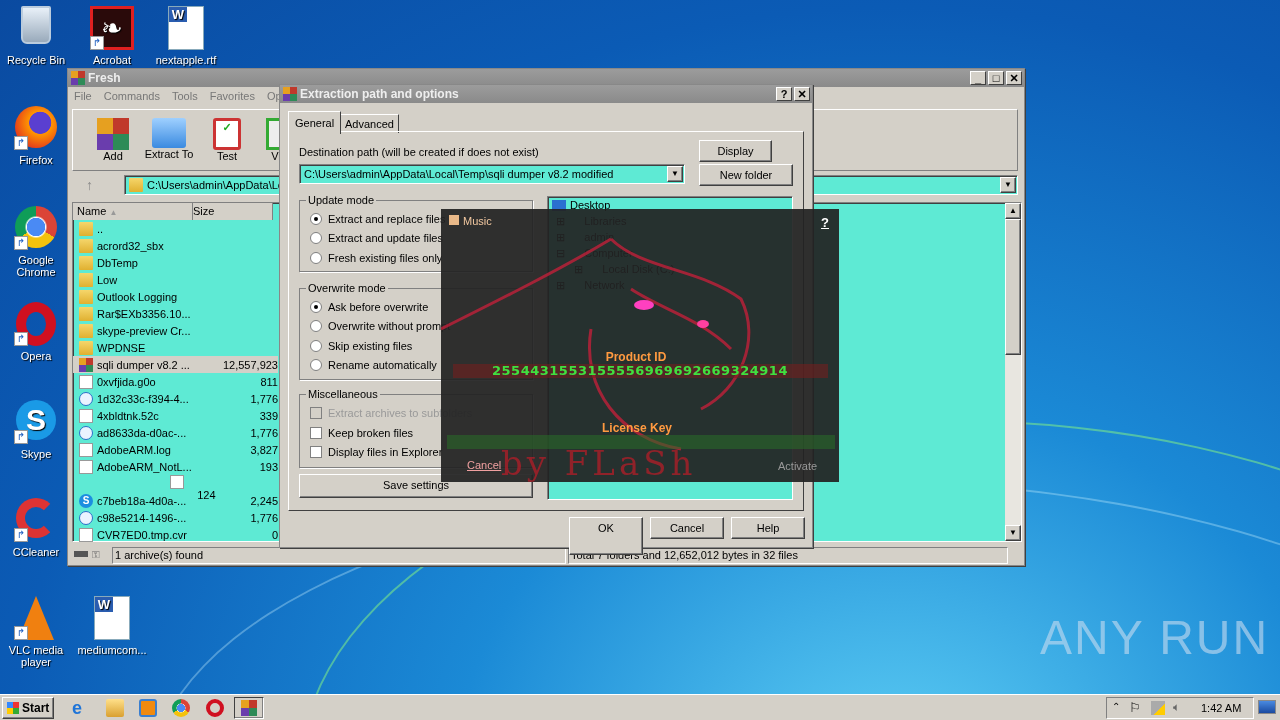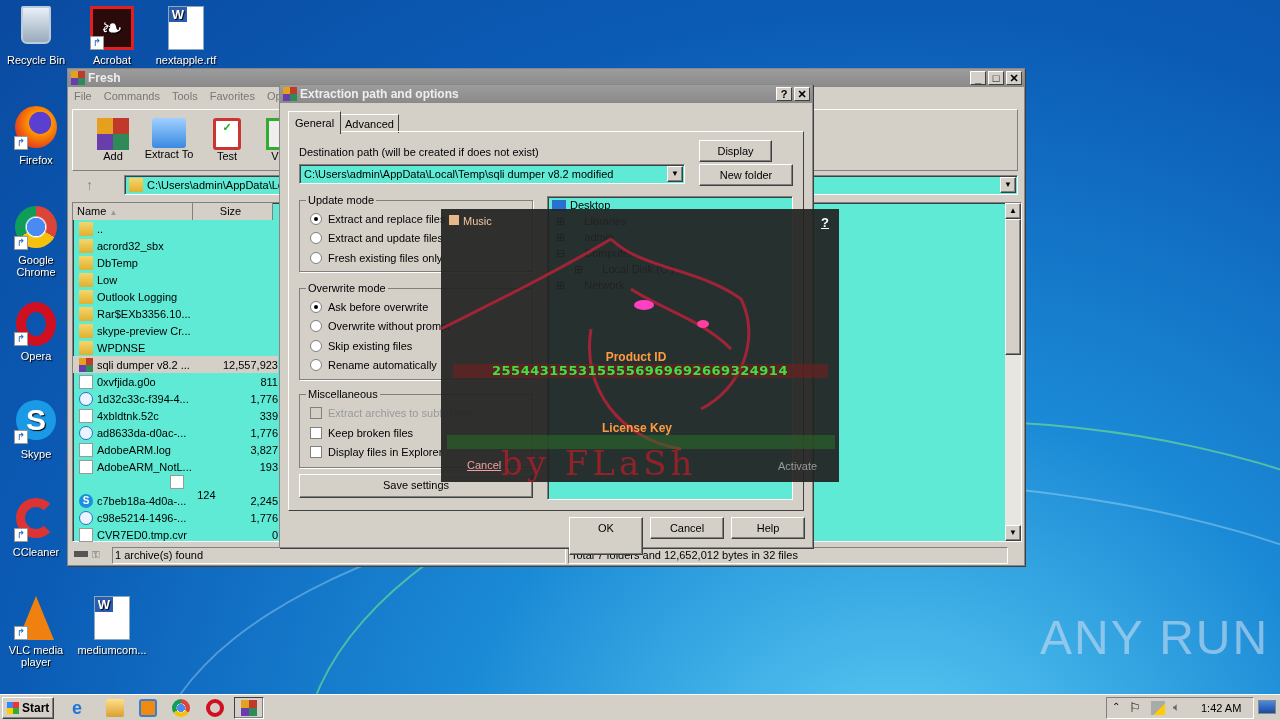--- a/index.html
+++ b/index.html
@@ -123,21 +123,21 @@
     <div style="position:absolute;left:186px;top:8px;width:40px;text-align:center"><div style="width:26px;height:32px;margin:auto;background:#eee;border:3px solid #3a3"></div><span>Vie</span></div>
   </div>
   <div style="position:absolute;left:18px;top:108px;color:#888;font-size:14px">↑</div>
   <div class="sunken" style="position:absolute;left:56px;top:106px;width:894px;height:20px;padding-left:22px;line-height:18px">
     <span class="folder" style="position:absolute;left:4px;top:2px;width:14px;height:14px"></span>
     <span>C:\Users\admin\AppData\Lo</span>
     <span class="btn" style="right:1px;top:1px;width:16px;height:16px;line-height:14px;font-size:8px">▼</span>
   </div>
   <div class="sunken" style="position:absolute;left:4px;top:133px;width:950px;height:340px">
     <div style="position:absolute;left:0;top:0;width:120px;height:17px;background:#d4d0c8;border-right:1px solid #808080;padding-left:4px;line-height:17px"><span>Name</span> <span style="color:#999;font-size:8px">▲</span></div>
-    <div style="position:absolute;left:120px;top:0;width:80px;height:17px;background:#d4d0c8;text-align:center;padding-right:4px;line-height:17px;border-right:1px solid #808080">Size</div>
+    <div style="position:absolute;left:120px;top:0;width:80px;height:17px;background:#d4d0c8;text-align:left;padding-right:4px;line-height:17px;border-right:1px solid #808080">Size</div>
     <div id="rows" style="position:absolute;left:0;top:17px">
         <div class="row" style="top: 0px;">
           <span class="fi folder"></span>
           <span class="nm">..</span>
           <span class="sz"></span>
         </div>
         <div class="row" style="top: 17px;">
           <span class="fi folder"></span>
           <span class="nm">acrord32_sbx</span>
           <span class="sz"></span>

